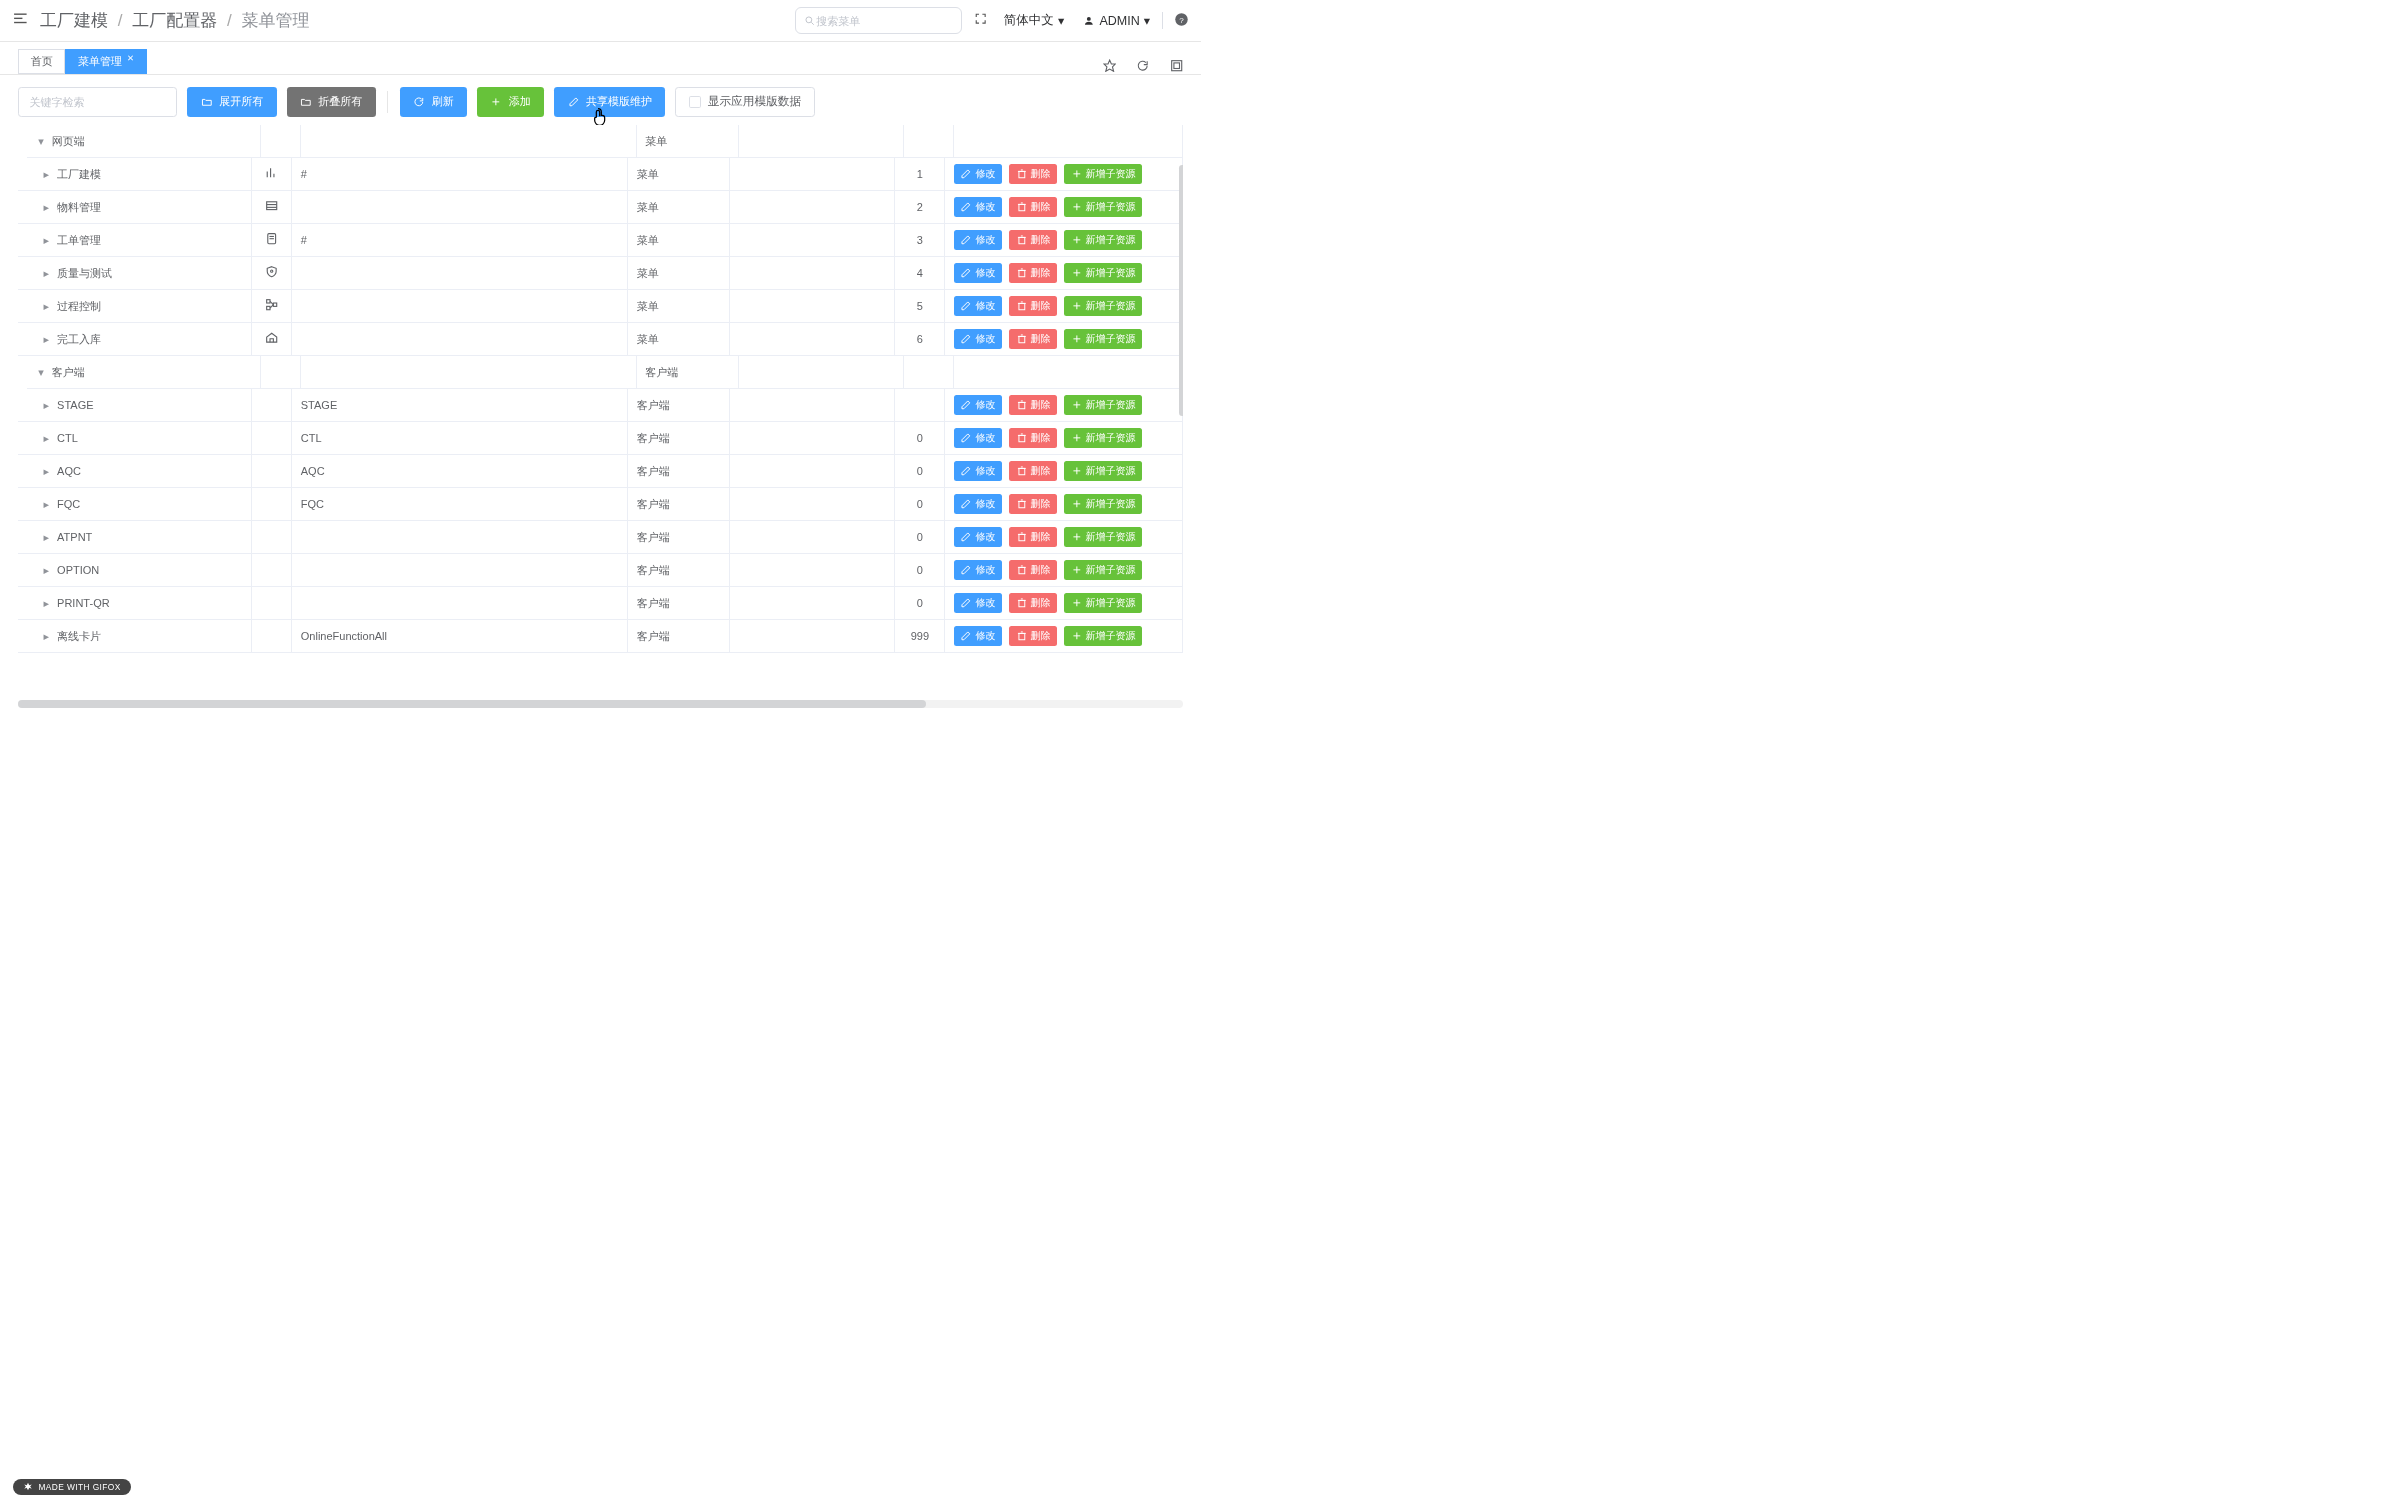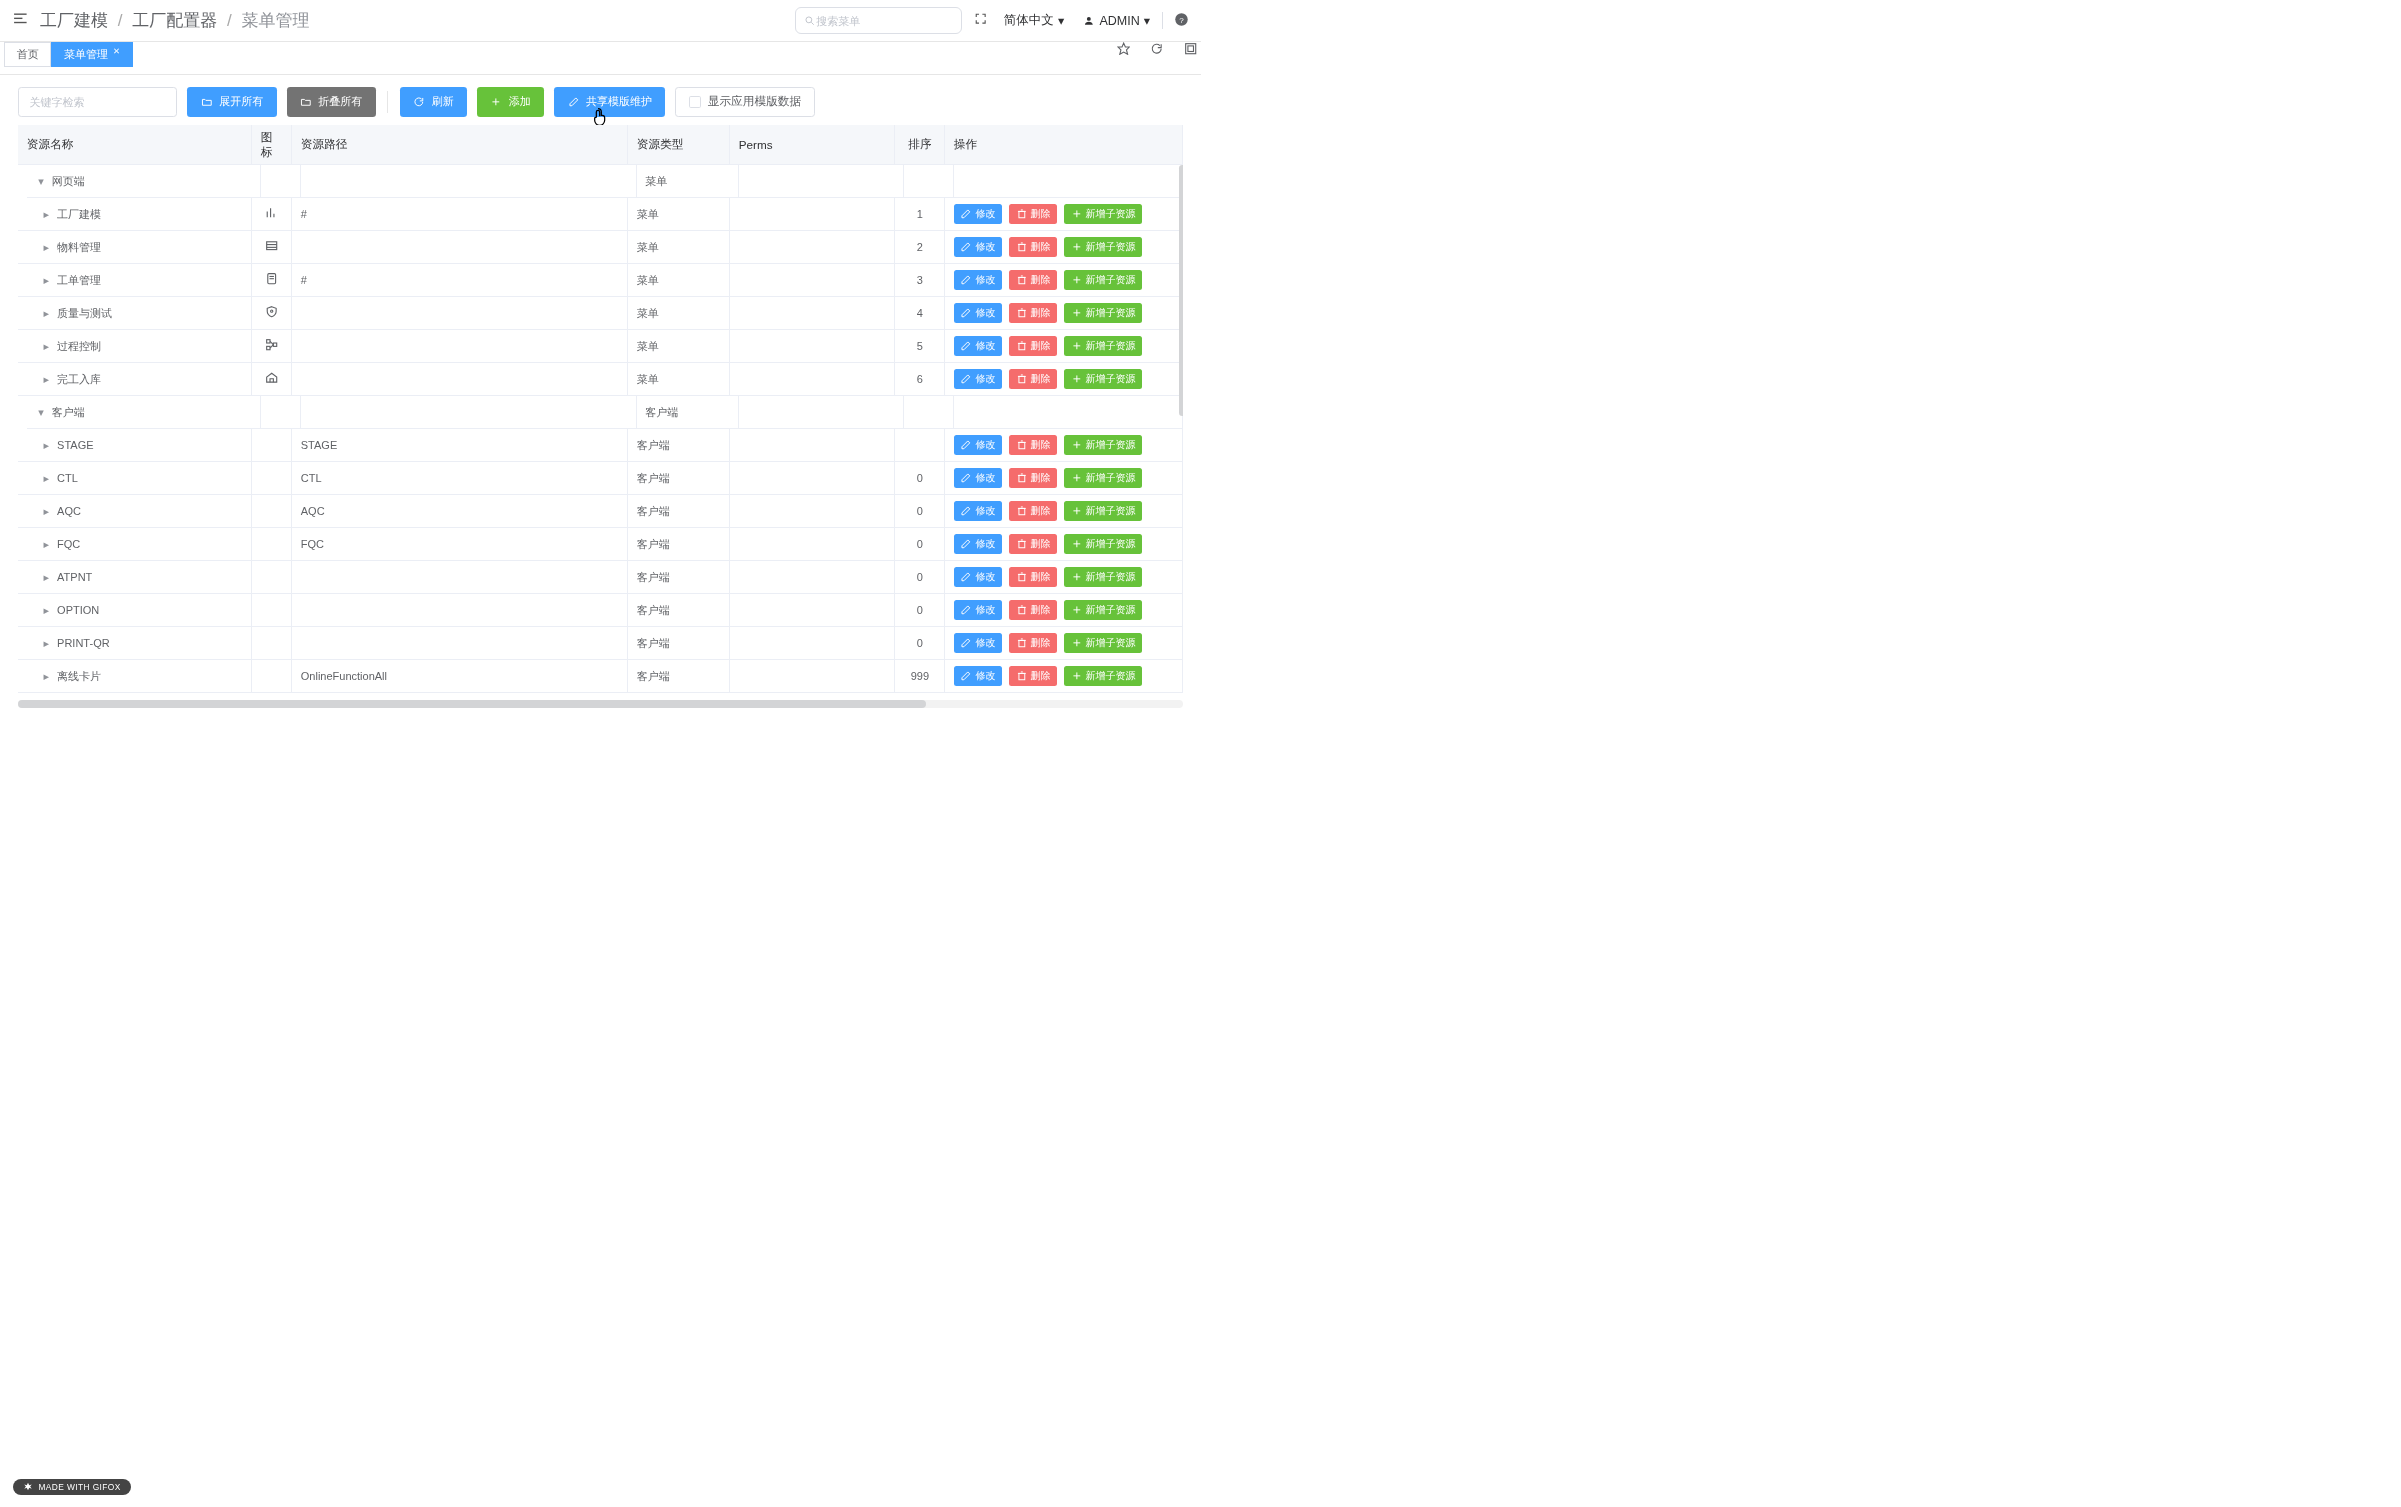--- a/index.html
+++ b/index.html
@@ -44,23 +44,23 @@
   .expand-icon { font-size: 13.4px; color: #555; margin-right: 16.7px; cursor:pointer; }
   .lang-dd { display:flex; align-items:center; color:#303133; font-size:12.5px; margin-right:18.4px; cursor:pointer;}
   .lang-dd .caret { margin-left:4.2px; }
   .user-dd { display:flex; align-items:center; color:#303133; font-size:12.5px; font-weight: 400; cursor:pointer;}
   .user-dd .caret { margin-left:4.2px; }
   .divider-v { width:0.8px; height:16.7px; background:#dcdfe6; margin:0 11.7px;}
   .help-icon { font-size:13.4px; color:#555; cursor:pointer; }
 
   
   .tabs-row {
-    display:flex; align-items:flex-start; height:33px;
+    display:flex; align-items:flex-end; height:33px;
     border-bottom: 0.8px solid #e6e6e6;
-    padding: 0 4px;
+    padding: 0 18px;
   }
   .tab {
     height: 25px; display:flex; align-items:center;
     padding: 0 11.7px; border:0.8px solid #dcdfe6; font-size:11px;
     margin-right: 0; background:#fff; color:#606266;
     position:relative; cursor:pointer;
   }
   .tab.active {
     background:#409eff; color:#fff; border-color:#409eff;
   }
@@ -312,29 +312,20 @@
       </span>
     <span>共享模版维护</span>
   </button>
   <div class="chk-wrap">
     <span class="chk"></span>
     <span>显示应用模版数据</span>
   </div>
 </div>
 
 <div class="table-wrap">
-  <div class="thead">
-    <div class="th col-name">资源名称</div>
-    <div class="th col-icon">图标</div>
-    <div class="th col-path">资源路径</div>
-    <div class="th col-type">资源类型</div>
-    <div class="th col-perms">Perms</div>
-    <div class="th col-sort">排序</div>
-    <div class="th col-action">操作</div>
-  </div>
   <div class="tbody" id="tbody">
       <div class="trow indent-0">
         <div class="td col-name name-cell">
           <span class="tree-arrow">▾</span>
           <span>网页端</span>
         </div>
         <div class="td col-icon icon-cell"></div>
         <div class="td col-path"></div>
         <div class="td col-type">菜单</div>
         <div class="td col-perms"></div>

